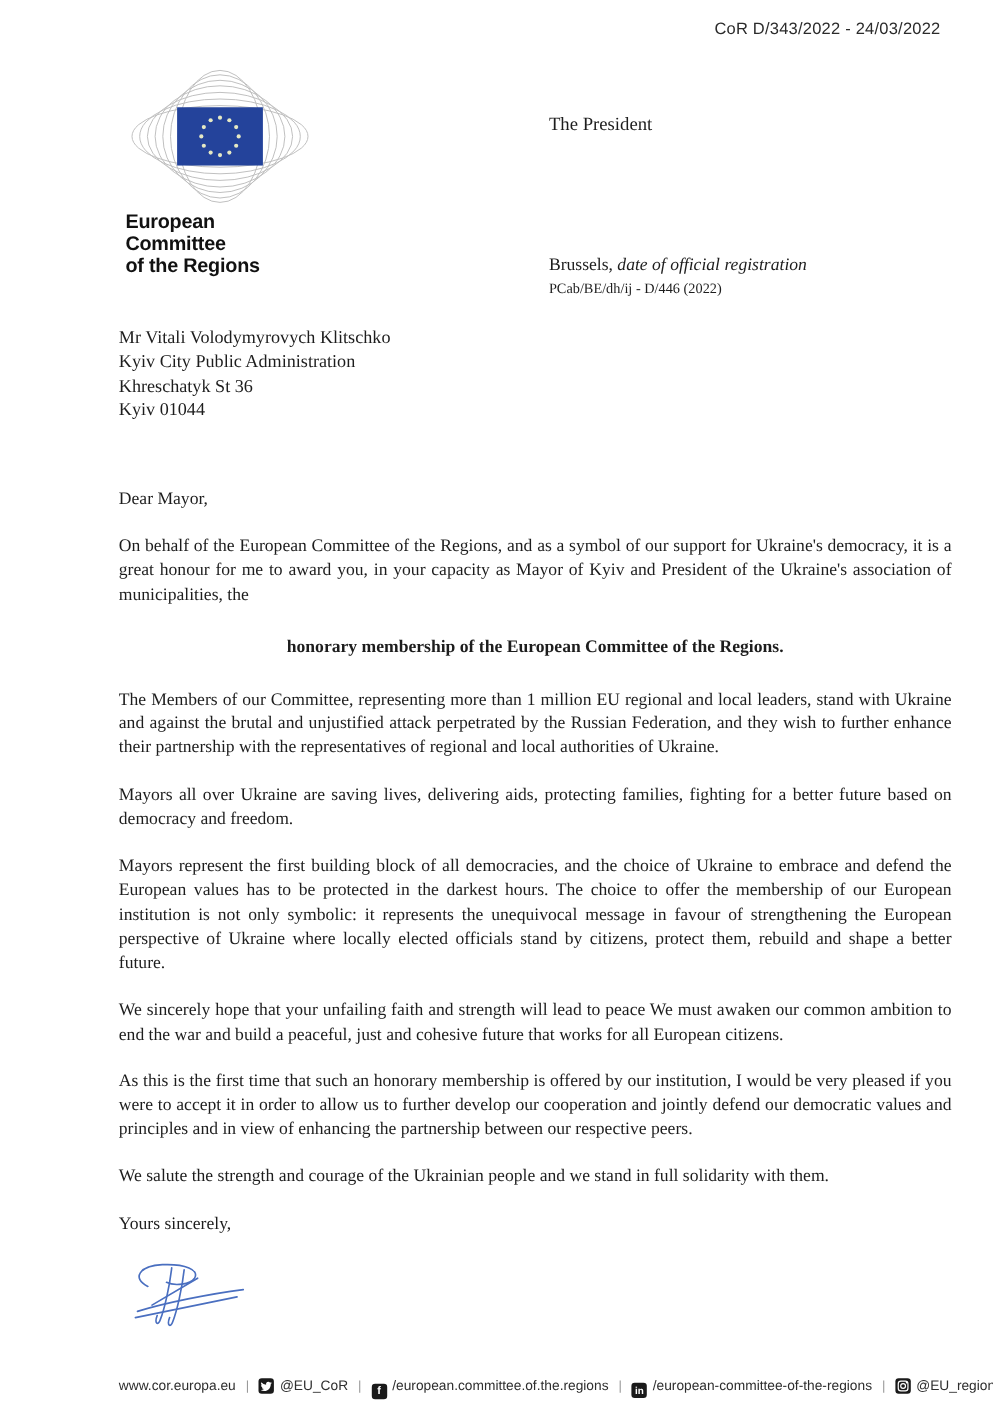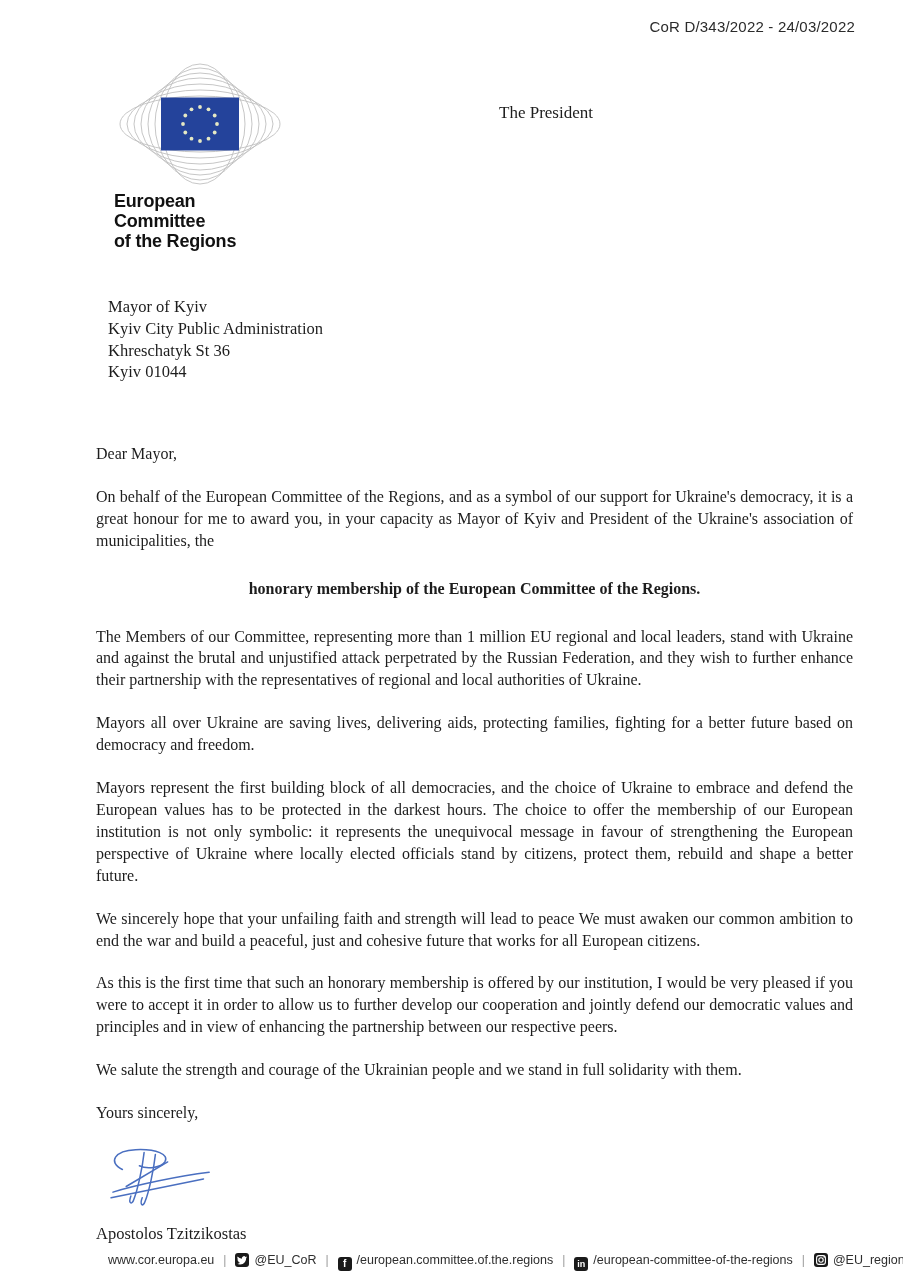--- a/index.html
+++ b/index.html
@@ -59,21 +59,21 @@
   .recipient {
     position: absolute;
     left: 72px;
     top: 296px;
     font-size: 16.5px;
     line-height: 21.8px;
   }
 
   .bodytext {
     position: absolute;
-    left: 60px;
+    left: 72px;
     top: 443px;
     width: 757px;
     font-size: 16px;
     line-height: 21.9px;
     text-align: justify;
   }
   .bodytext p { margin: 0 0 21px 0; }
   .salutation { text-align: left; }
   .boldline {
     font-weight: bold;
@@ -153,23 +153,29 @@
       </g>
     </svg>
     <div class="logo-text">
       <div>European Committee</div>
       <div>of the Regions</div>
     </div>
   </div>
 
   <div class="president">The President</div>
 
+  <div class="dateblock">
+    <div class="placeline">
+      <span>Brussels, </span><span class="it">date of official registration</span>
+    </div>
+    <div class="fileref">PCab/BE/dh/ij - D/446 (2022)</div>
+  </div>
 
   <div class="recipient">
-    <div>Mayor of Kyiv</div>
+    <div>Mr Vitali Volodymyrovych Klitschko</div>
     <div>Kyiv City Public Administration</div>
     <div>Khreschatyk St 36</div>
     <div>Kyiv 01044</div>
   </div>
 
   <div class="bodytext">
     <p class="salutation">Dear Mayor,</p>
     <p>On behalf of the European Committee of the Regions, and as a symbol of our support for Ukraine's democracy, it is a great honour for me to award you, in your capacity as Mayor of Kyiv and President of the Ukraine's association of municipalities, the</p>
     <div class="boldline">honorary membership of the European Committee of the Regions.</div>
     <p>The Members of our Committee, representing more than 1 million EU regional and local leaders, stand with Ukraine and against the brutal and unjustified attack perpetrated by the Russian Federation, and they wish to further enhance their partnership with the representatives of regional and local authorities of Ukraine.</p>
@@ -184,21 +190,20 @@
       <g fill="none" stroke="#4a6fc0" stroke-width="1.6" stroke-linecap="round">
         <path d="M18,26 C2,18 10,6 32,5 C54,4 68,10 63,18 C59,24 44,26 36,22"></path>
         <path d="M41,8 C39,26 34,48 30,58 C28,64 24,62 27,54"></path>
         <path d="M53,10 C51,28 46,50 42,60 C40,66 36,64 39,56"></path>
         <path d="M8,50 C34,42 78,33 110,29"></path>
         <path d="M6,56 L104,36"></path>
         <path d="M22,44 L66,18"></path>
       </g>
     </svg>
 
-    <div class="signatory">Apostolos Tzitzikostas</div>
   </div>
 
 
   <div class="footer footer-line2">
     <span>www.cor.europa.eu</span><span class="sep">|</span><span class="ficon"><svg viewBox="0 0 24 24">
           <path fill="#ffffff" transform="translate(2.5,3) scale(0.80)" d="M23 5.3c-.8.4-1.7.6-2.6.8a4.5 4.5 0 0 0 2-2.5c-.9.5-1.9.9-2.9 1.1a4.5 4.5 0 0 0-7.8 4.1A12.8 12.8 0 0 1 2.4 4a4.5 4.5 0 0 0 1.4 6 4.4 4.4 0 0 1-2-.5v.1c0 2.1 1.5 3.9 3.6 4.4a4.5 4.5 0 0 1-2 .1 4.5 4.5 0 0 0 4.2 3.1A9 9 0 0 1 1 19a12.7 12.7 0 0 0 6.9 2c8.3 0 12.8-6.9 12.8-12.8v-.6c.9-.6 1.6-1.4 2.2-2.3z"></path>
         </svg></span><span>@EU_CoR</span><span class="sep">|</span><span class="ficon"><span class="glyph">f</span></span><span>/european.committee.of.the.regions</span><span class="sep">|</span><span class="ficon"><span class="glyph" style="font-size:9px;">in</span></span><span>/european-committee-of-the-regions</span><span class="sep">|</span><span class="ficon"><svg viewBox="0 0 14 14">
           <g fill="none" stroke="#ffffff" stroke-width="1.1">
             <rect x="2.6" y="2.6" width="8.8" height="8.8" rx="2.4"></rect>
             <circle cx="7" cy="7" r="2.2"></circle>

